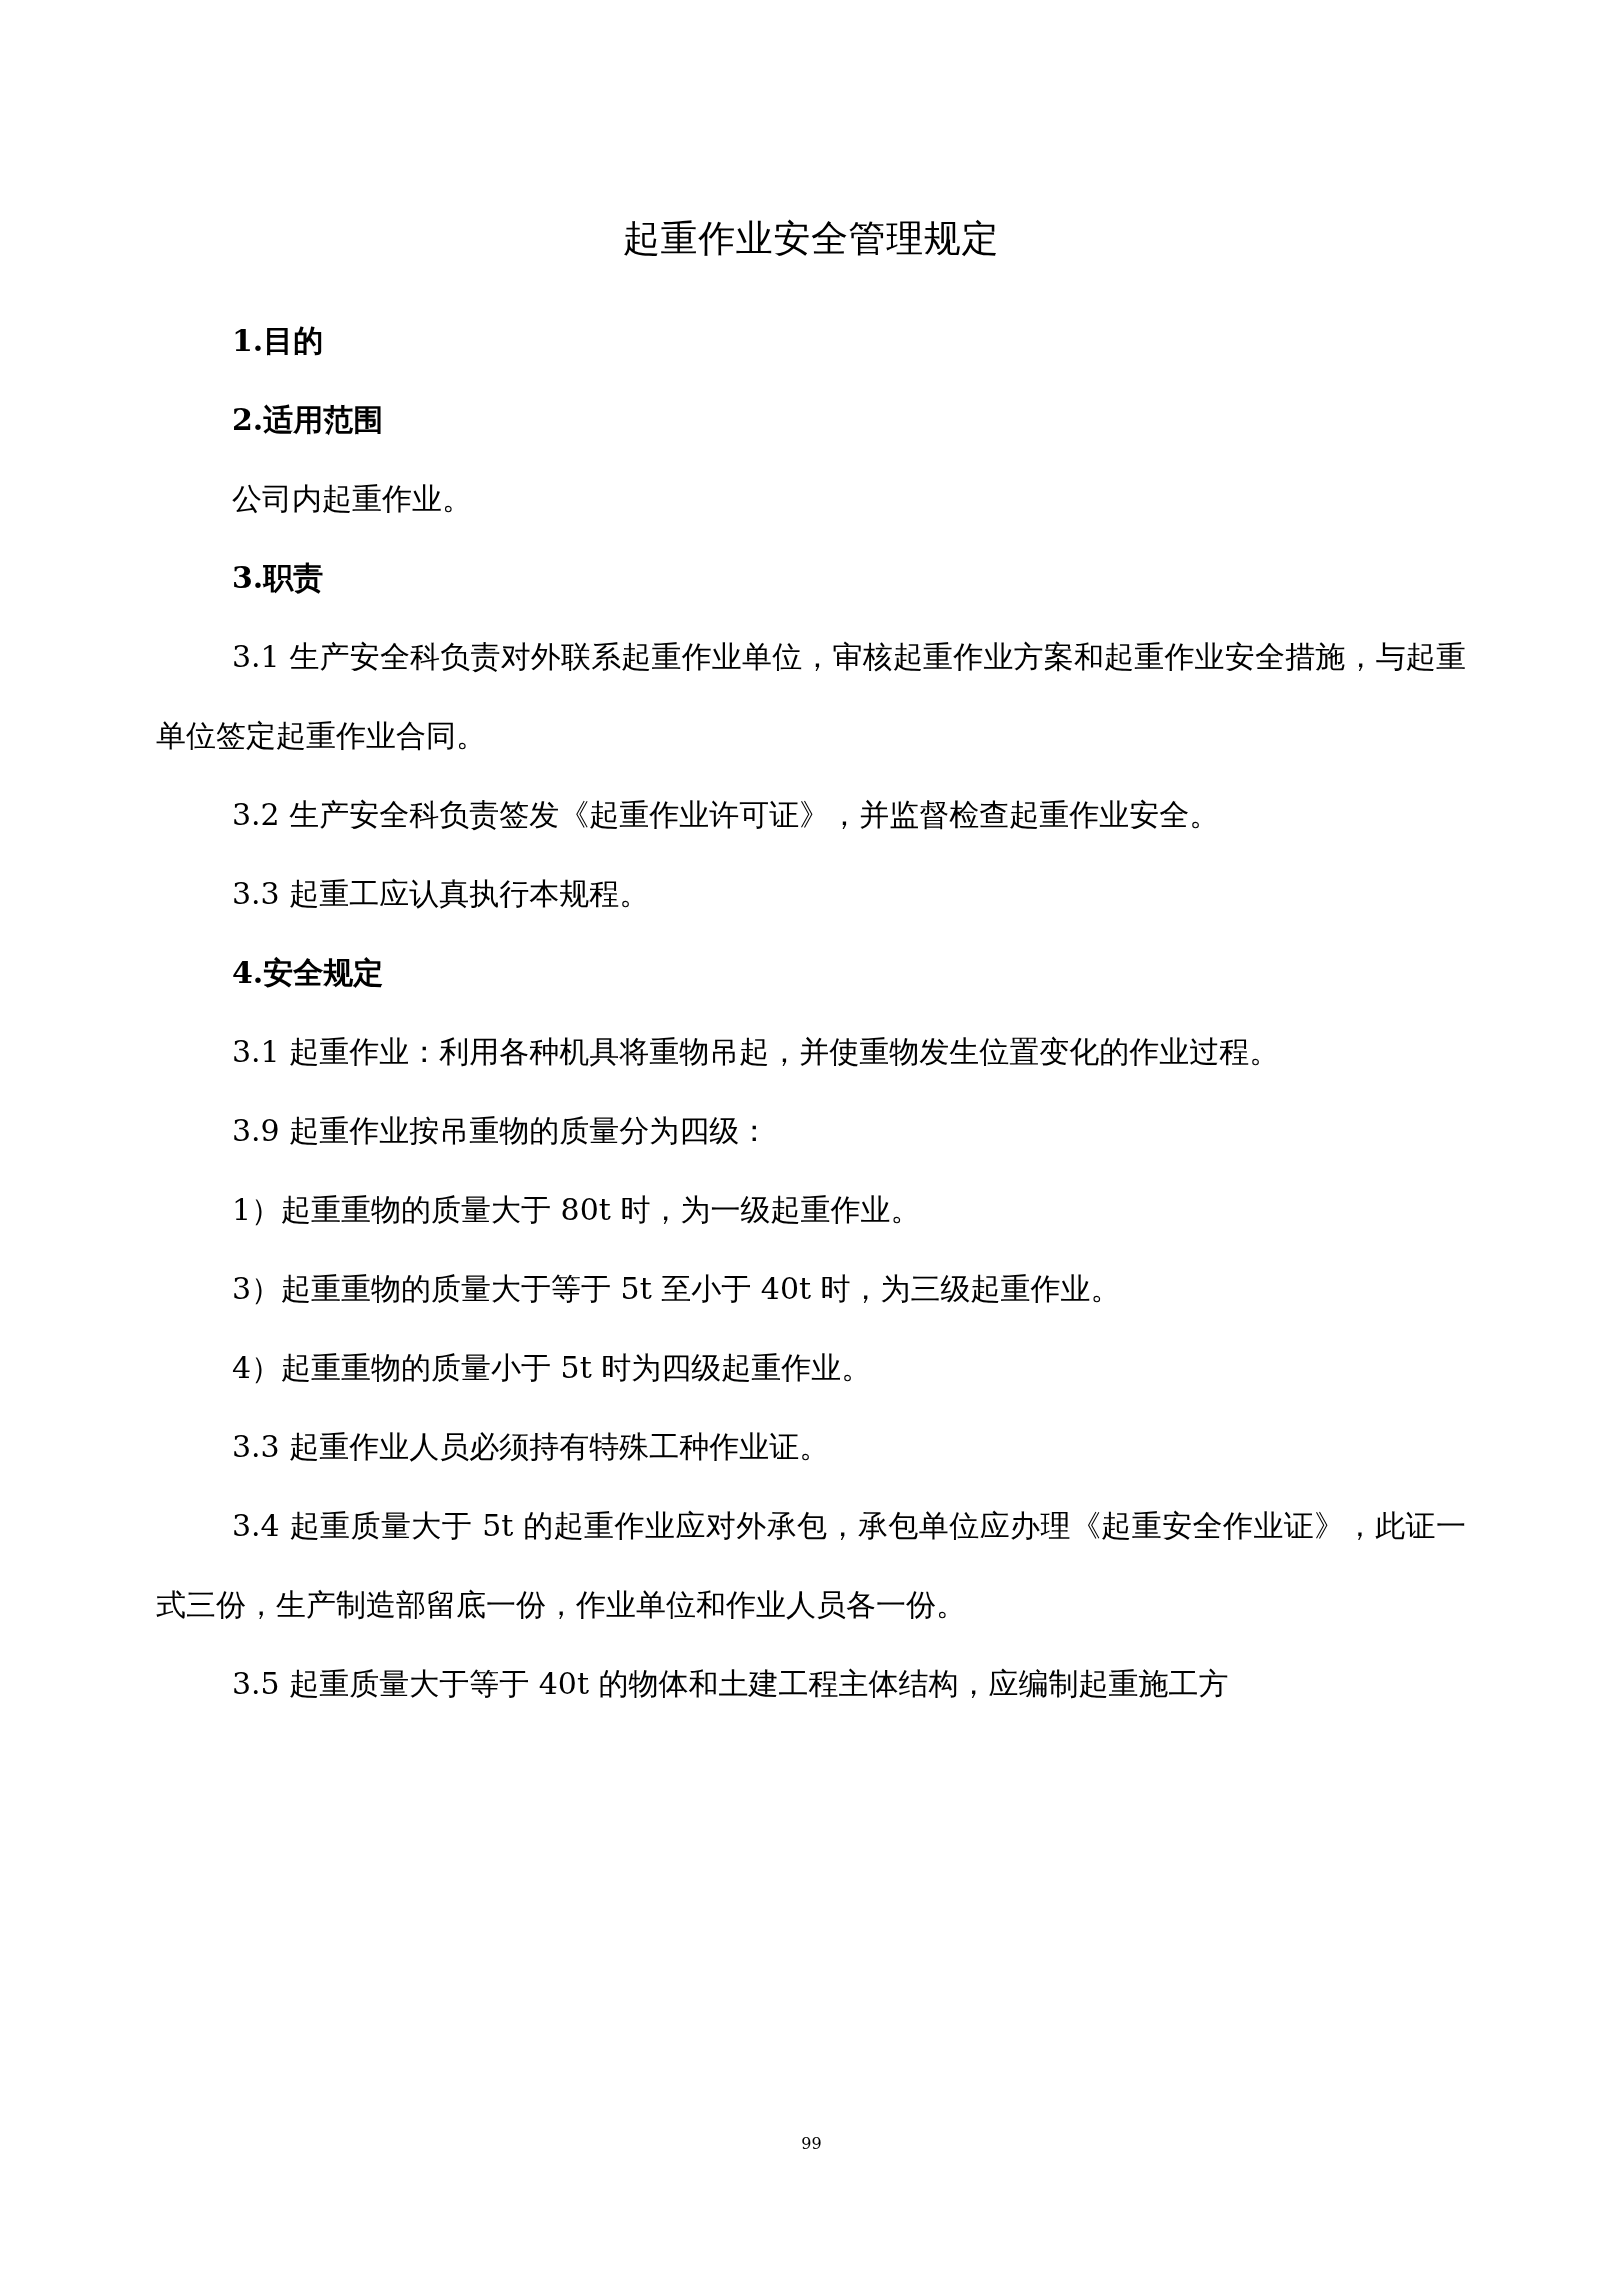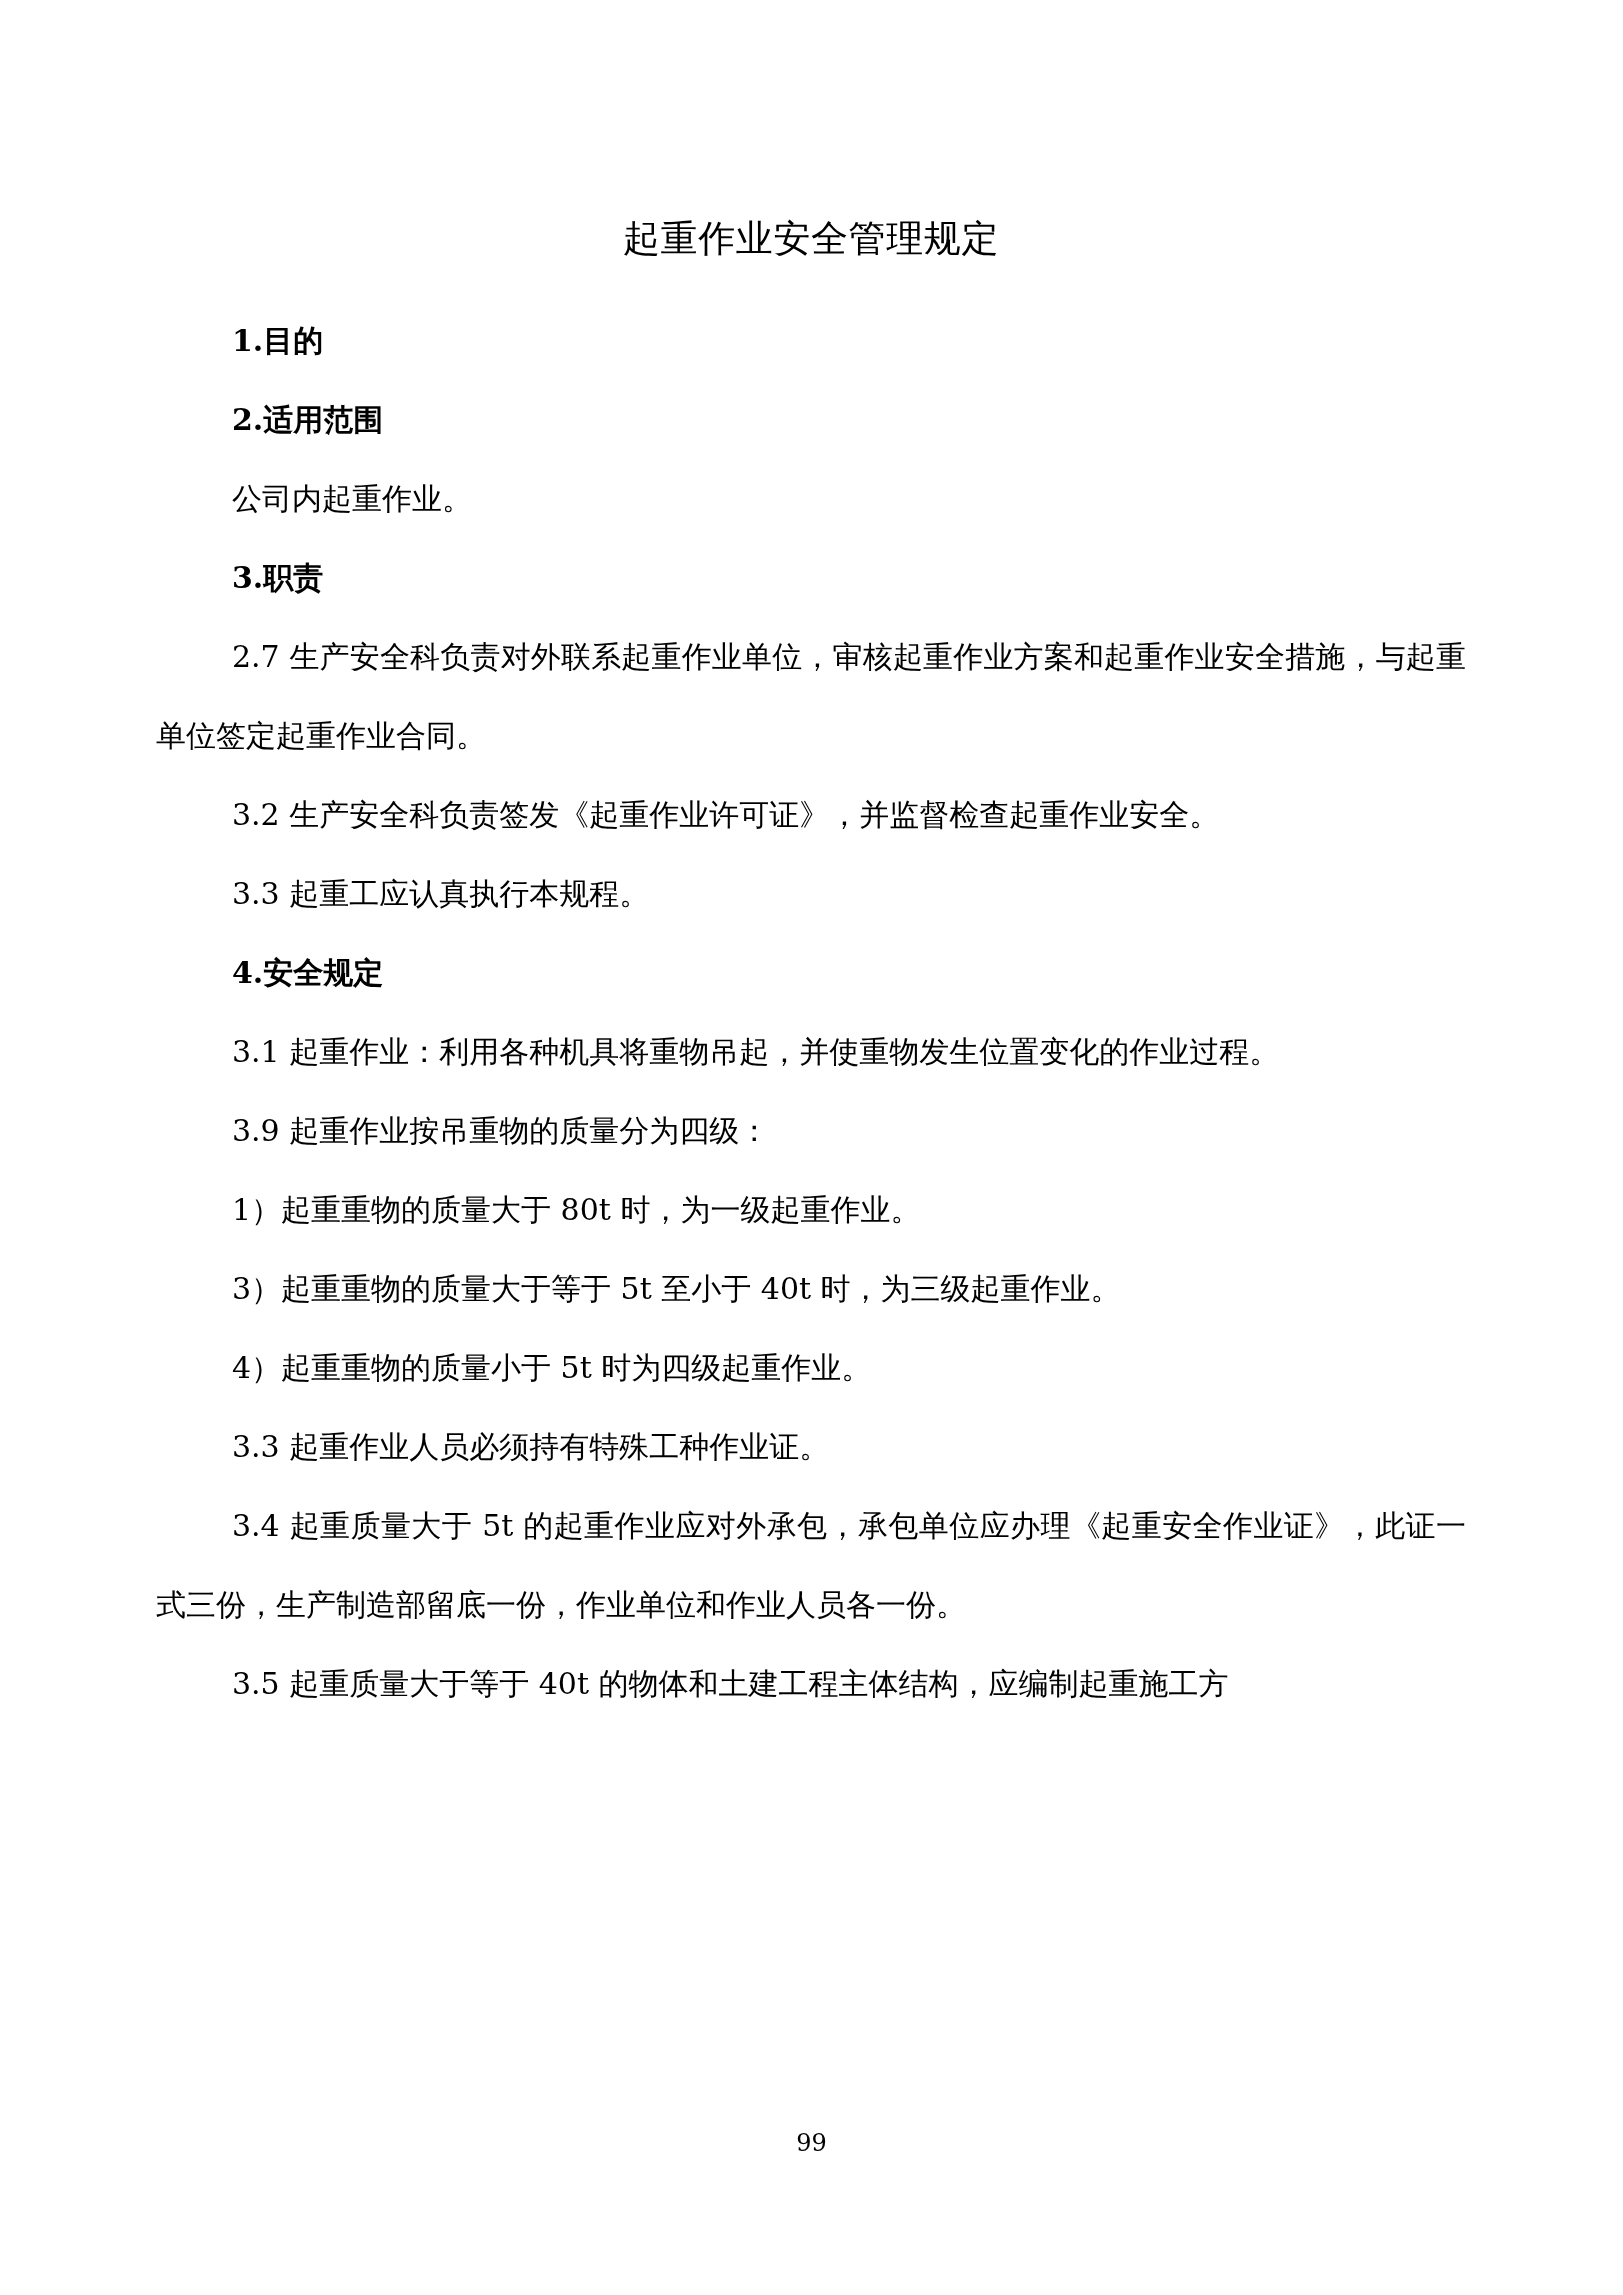--- a/index.html
+++ b/index.html
@@ -50,21 +50,21 @@
   }
   .para.body-line {
     font-weight: normal;
   }
   .page-number {
     position: absolute;
     left: 0;
     right: 0;
     top: 2129px;
     text-align: center;
-    font-size: 24px;
+    font-size: 16px;
     line-height: 29px;
     font-family: "DejaVu Serif", "Liberation Serif", serif;
   }
 </style>
 </head>
 <body>
 
 <div class="page">
 
   <div class="content">
@@ -73,21 +73,21 @@
 
     <p class="para heading">1.目的</p>
 
 
     <p class="para heading">2.适用范围</p>
 
     <p class="para body-line">公司内起重作业。</p>
 
     <p class="para heading">3.职责</p>
 
-    <p class="para body-line">2.7 生产安全科负责对外联系起重作业单位，审核起重作业方案和起重作业安全措施，与起重单位签定起重作业合同。</p>
+    <p class="para body-line">3.1 生产安全科负责对外联系起重作业单位，审核起重作业方案和起重作业安全措施，与起重单位签定起重作业合同。</p>
 
     <p class="para body-line">3.2 生产安全科负责签发《起重作业许可证》，并监督检查起重作业安全。</p>
 
     <p class="para body-line">3.3 起重工应认真执行本规程。</p>
 
     <p class="para heading">4.安全规定</p>
 
     <p class="para body-line">3.1 起重作业：利用各种机具将重物吊起，并使重物发生位置变化的作业过程。</p>
 
     <p class="para body-line">3.9 起重作业按吊重物的质量分为四级：</p>

